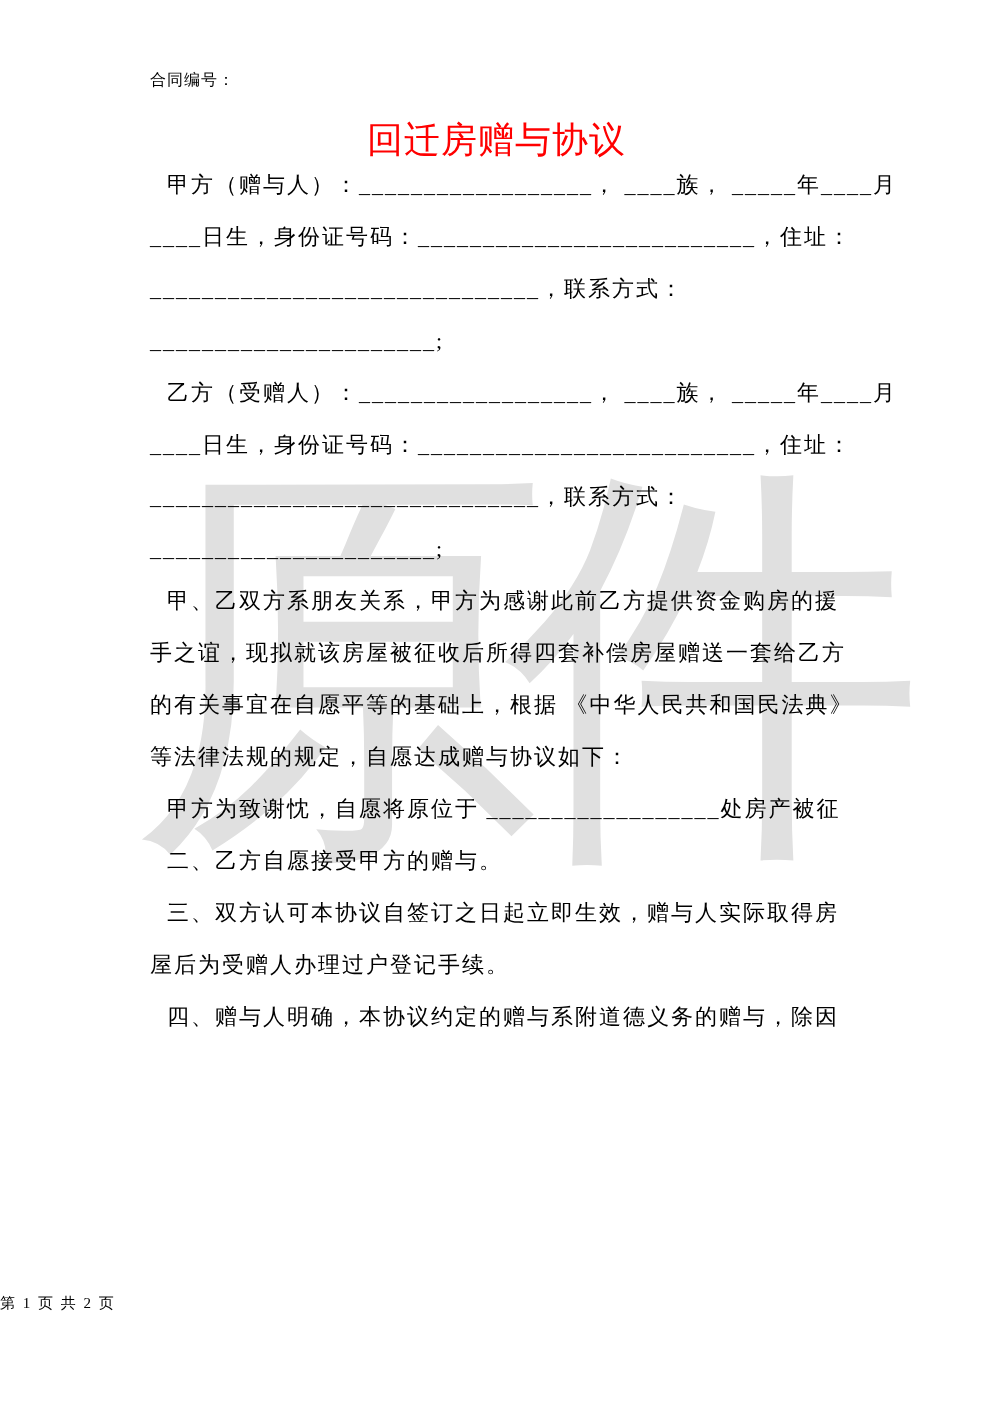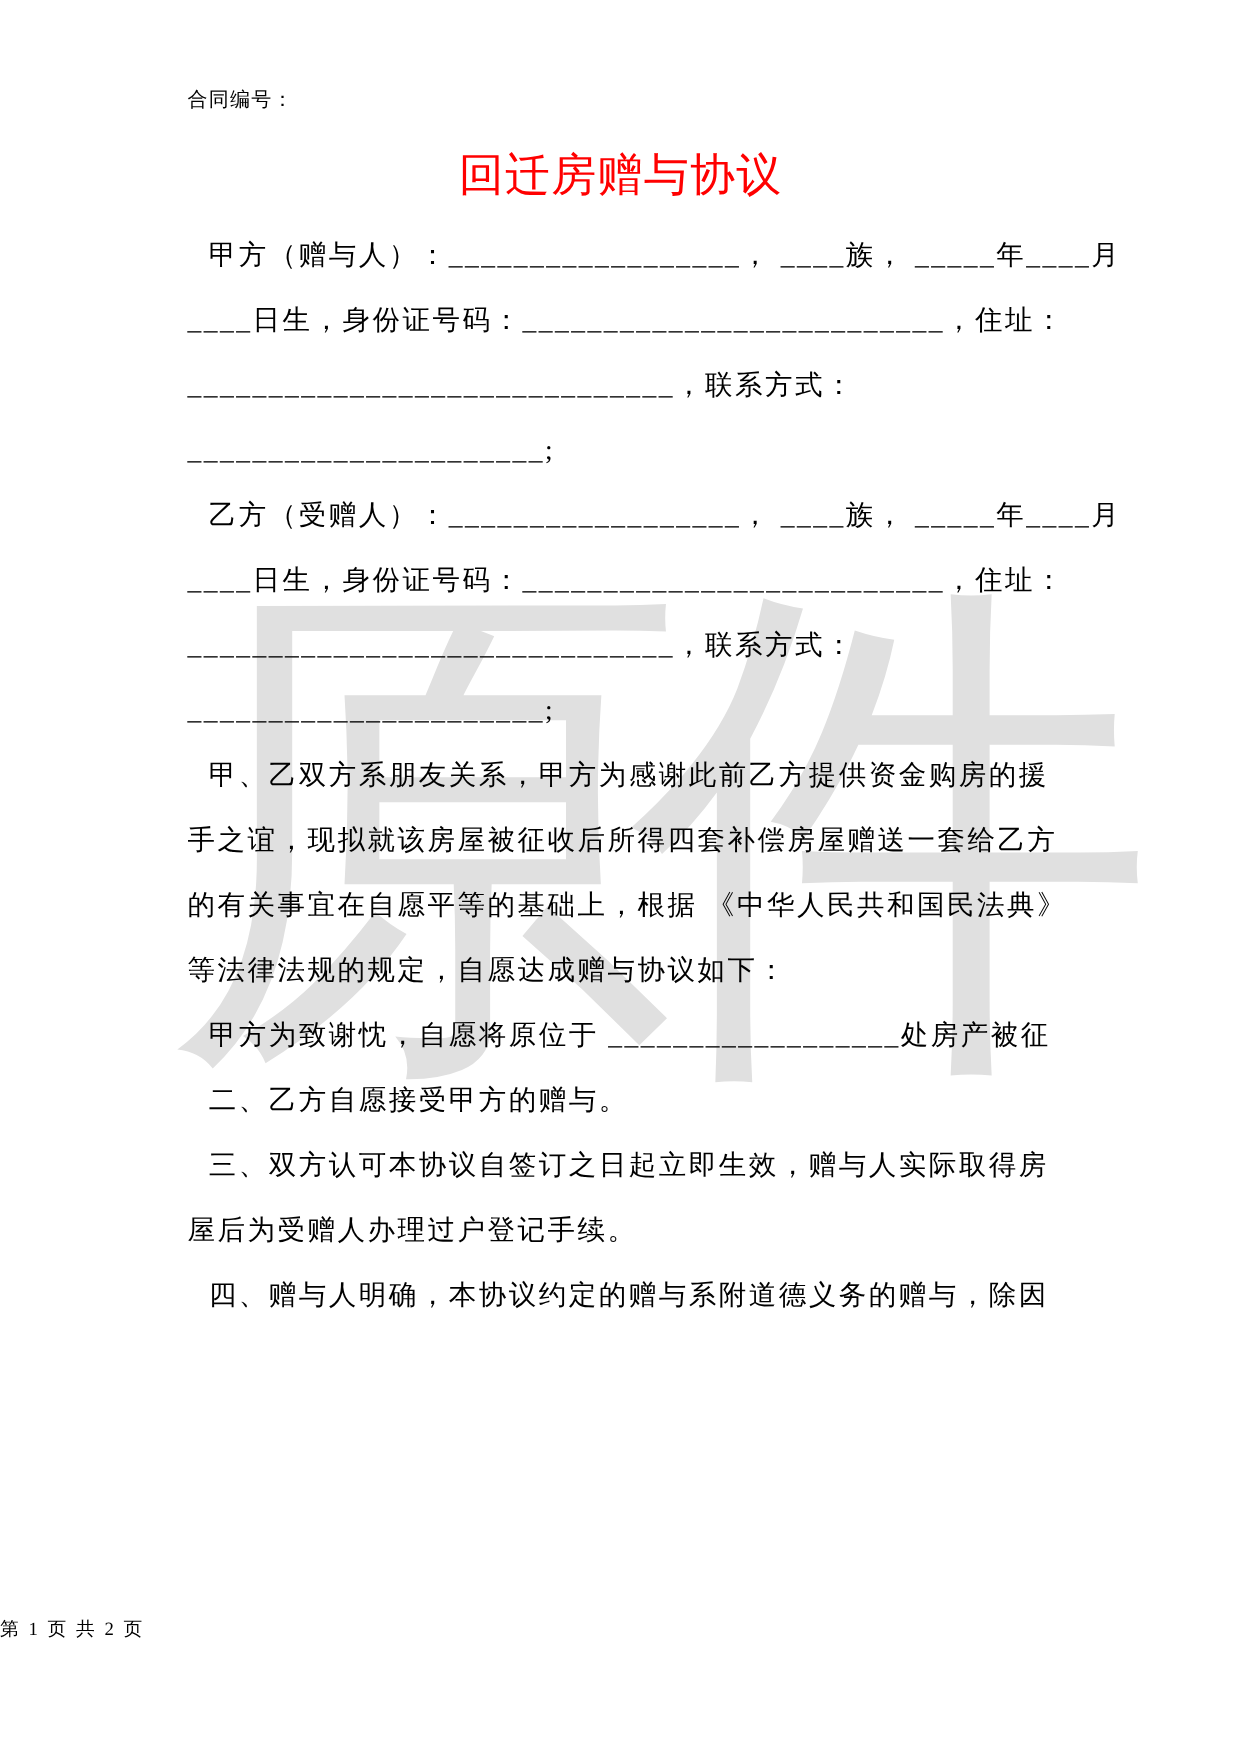--- a/index.html
+++ b/index.html
@@ -47,21 +47,21 @@
     font-size: 36px;
     font-weight: normal;
     color: #ff0000;
     letter-spacing: 1px;
     margin: 0;
     z-index: 1;
   }
   .content {
     position: absolute;
     left: 150px;
-    top: 178px;
+    top: 159px;
     width: 700px;
     z-index: 1;
     font-family: Liberation Serif, serif;
   }
   .line {
     height: 52px;
     line-height: 52px;
     font-size: 22px;
     letter-spacing: 2px;
     white-space: nowrap;

